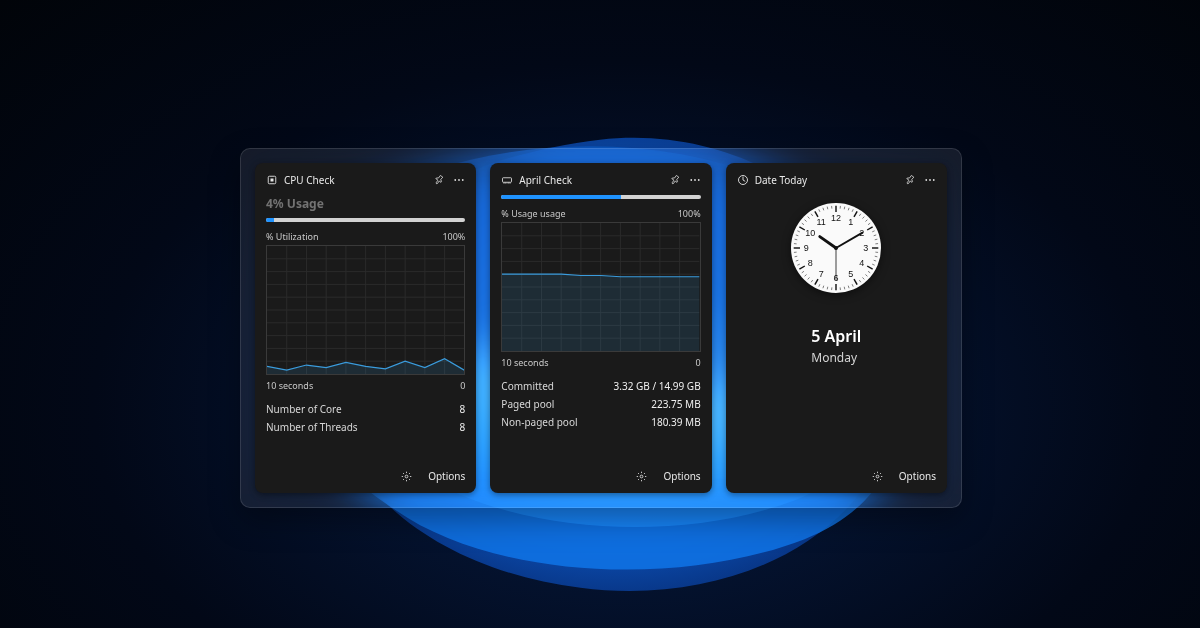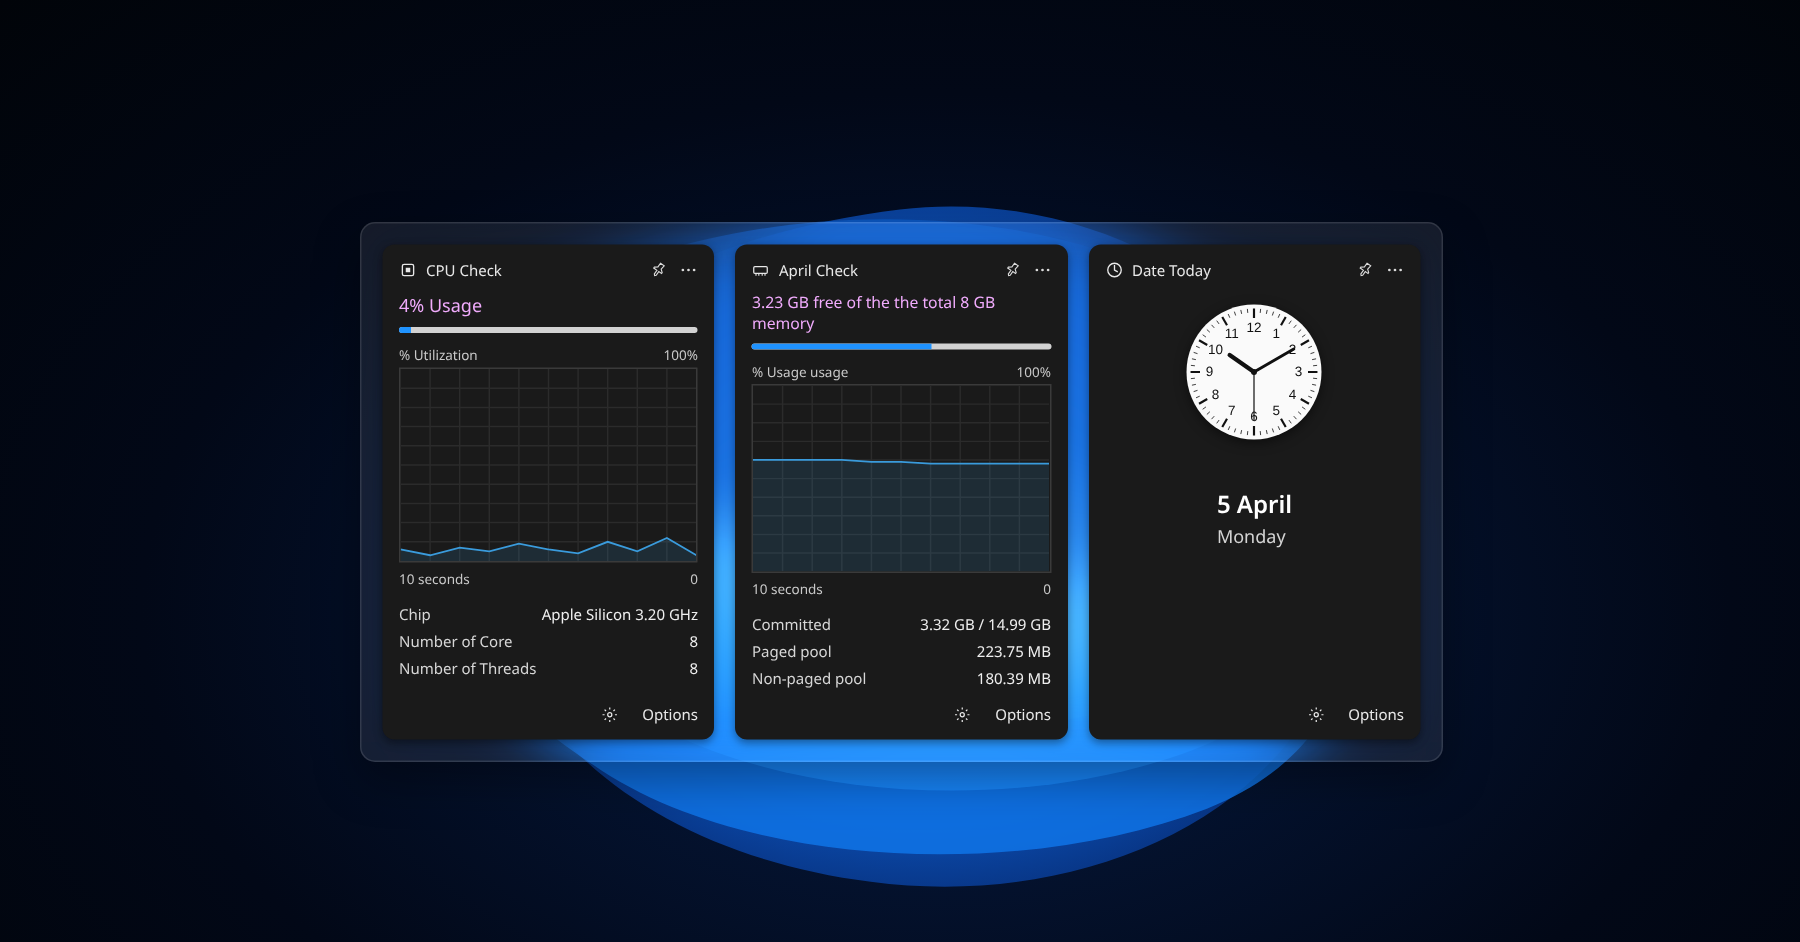--- a/index.html
+++ b/index.html
@@ -61,21 +61,21 @@
     margin-bottom: 8px;
   }
   .widget-icon {
     width: 12px; height: 12px;
     display: inline-flex; align-items: center; justify-content: center;
   }
   .widget-title { font-size: 10px; font-weight: 400; flex: 1; color: #e8e8e8; }
   .widget-actions { display: flex; align-items: center; gap: 8px; color: #cfcfcf; }
   .pin-icon, .more-icon { width: 12px; height: 12px; display: inline-flex; align-items: center; justify-content: center; cursor: pointer; }
 
-  .headline { font-size: 12px; font-weight: 400; margin-bottom: 6px; color: #f0abfc; }
+  .headline { font-size: 12px; font-weight: 700; margin-bottom: 6px; color: #737373; }
 
   .bar-track {
     width: 100%; height: 4px; border-radius: 2px; background: #d2d2d2; overflow: hidden;
     margin-bottom: 4px;
   }
   .bar-fill { height: 100%; background: #1f93ff; }
 
   .chart-labels {
     display: flex; justify-content: space-between; font-size: 9px; color: #c9c9c9;
     margin-top: 4px; margin-bottom: 2px;
@@ -203,24 +203,20 @@
         <path id="cpu-line" class="line" d="M0.0 122.2 L20.0 126.1 L40.0 120.9 L60.0 123.5 L80.0 118.3 L100.0 122.2 L120.0 124.8 L140.0 117.0 L160.0 123.5 L180.0 114.4 L200.0 126.1"></path>
       </svg>
     </div>
     <div class="axis-bottom">
       <span>10 seconds</span>
       <span>0</span>
     </div>
 
     <div id="cpu-rows">
         <div class="kv">
-          <span class="k">Chip</span>
-          <span class="v">Apple Silicon 3.20 GHz</span>
-        </div>
-        <div class="kv">
           <span class="k">Number of Core</span>
           <span class="v">8</span>
         </div>
         <div class="kv">
           <span class="k">Number of Threads</span>
           <span class="v">8</span>
         </div>
       </div>
 
     <div class="options">
@@ -255,21 +251,20 @@
         <span class="more-icon">
           <svg viewBox="0 0 16 16" width="12" height="12">
               <circle cx="3" cy="8" r="1.2" fill="#dcdcdc"></circle>
               <circle cx="8" cy="8" r="1.2" fill="#dcdcdc"></circle>
               <circle cx="13" cy="8" r="1.2" fill="#dcdcdc"></circle>
             </svg>
         </span>
       </div>
     </div>
 
-    <div class="headline" style="font-size:10.5px;">3.23 GB free of the the total 8 GB memory</div>
     <div class="bar-track">
         <div class="bar-fill" id="mem-bar" style="width: 60%;"></div>
       </div>
 
     <div class="chart-labels">
       <span>% Usage usage</span>
       <span>100%</span>
     </div>
     <div class="chart-box">
       <svg viewBox="0 0 200 130" preserveAspectRatio="none">

